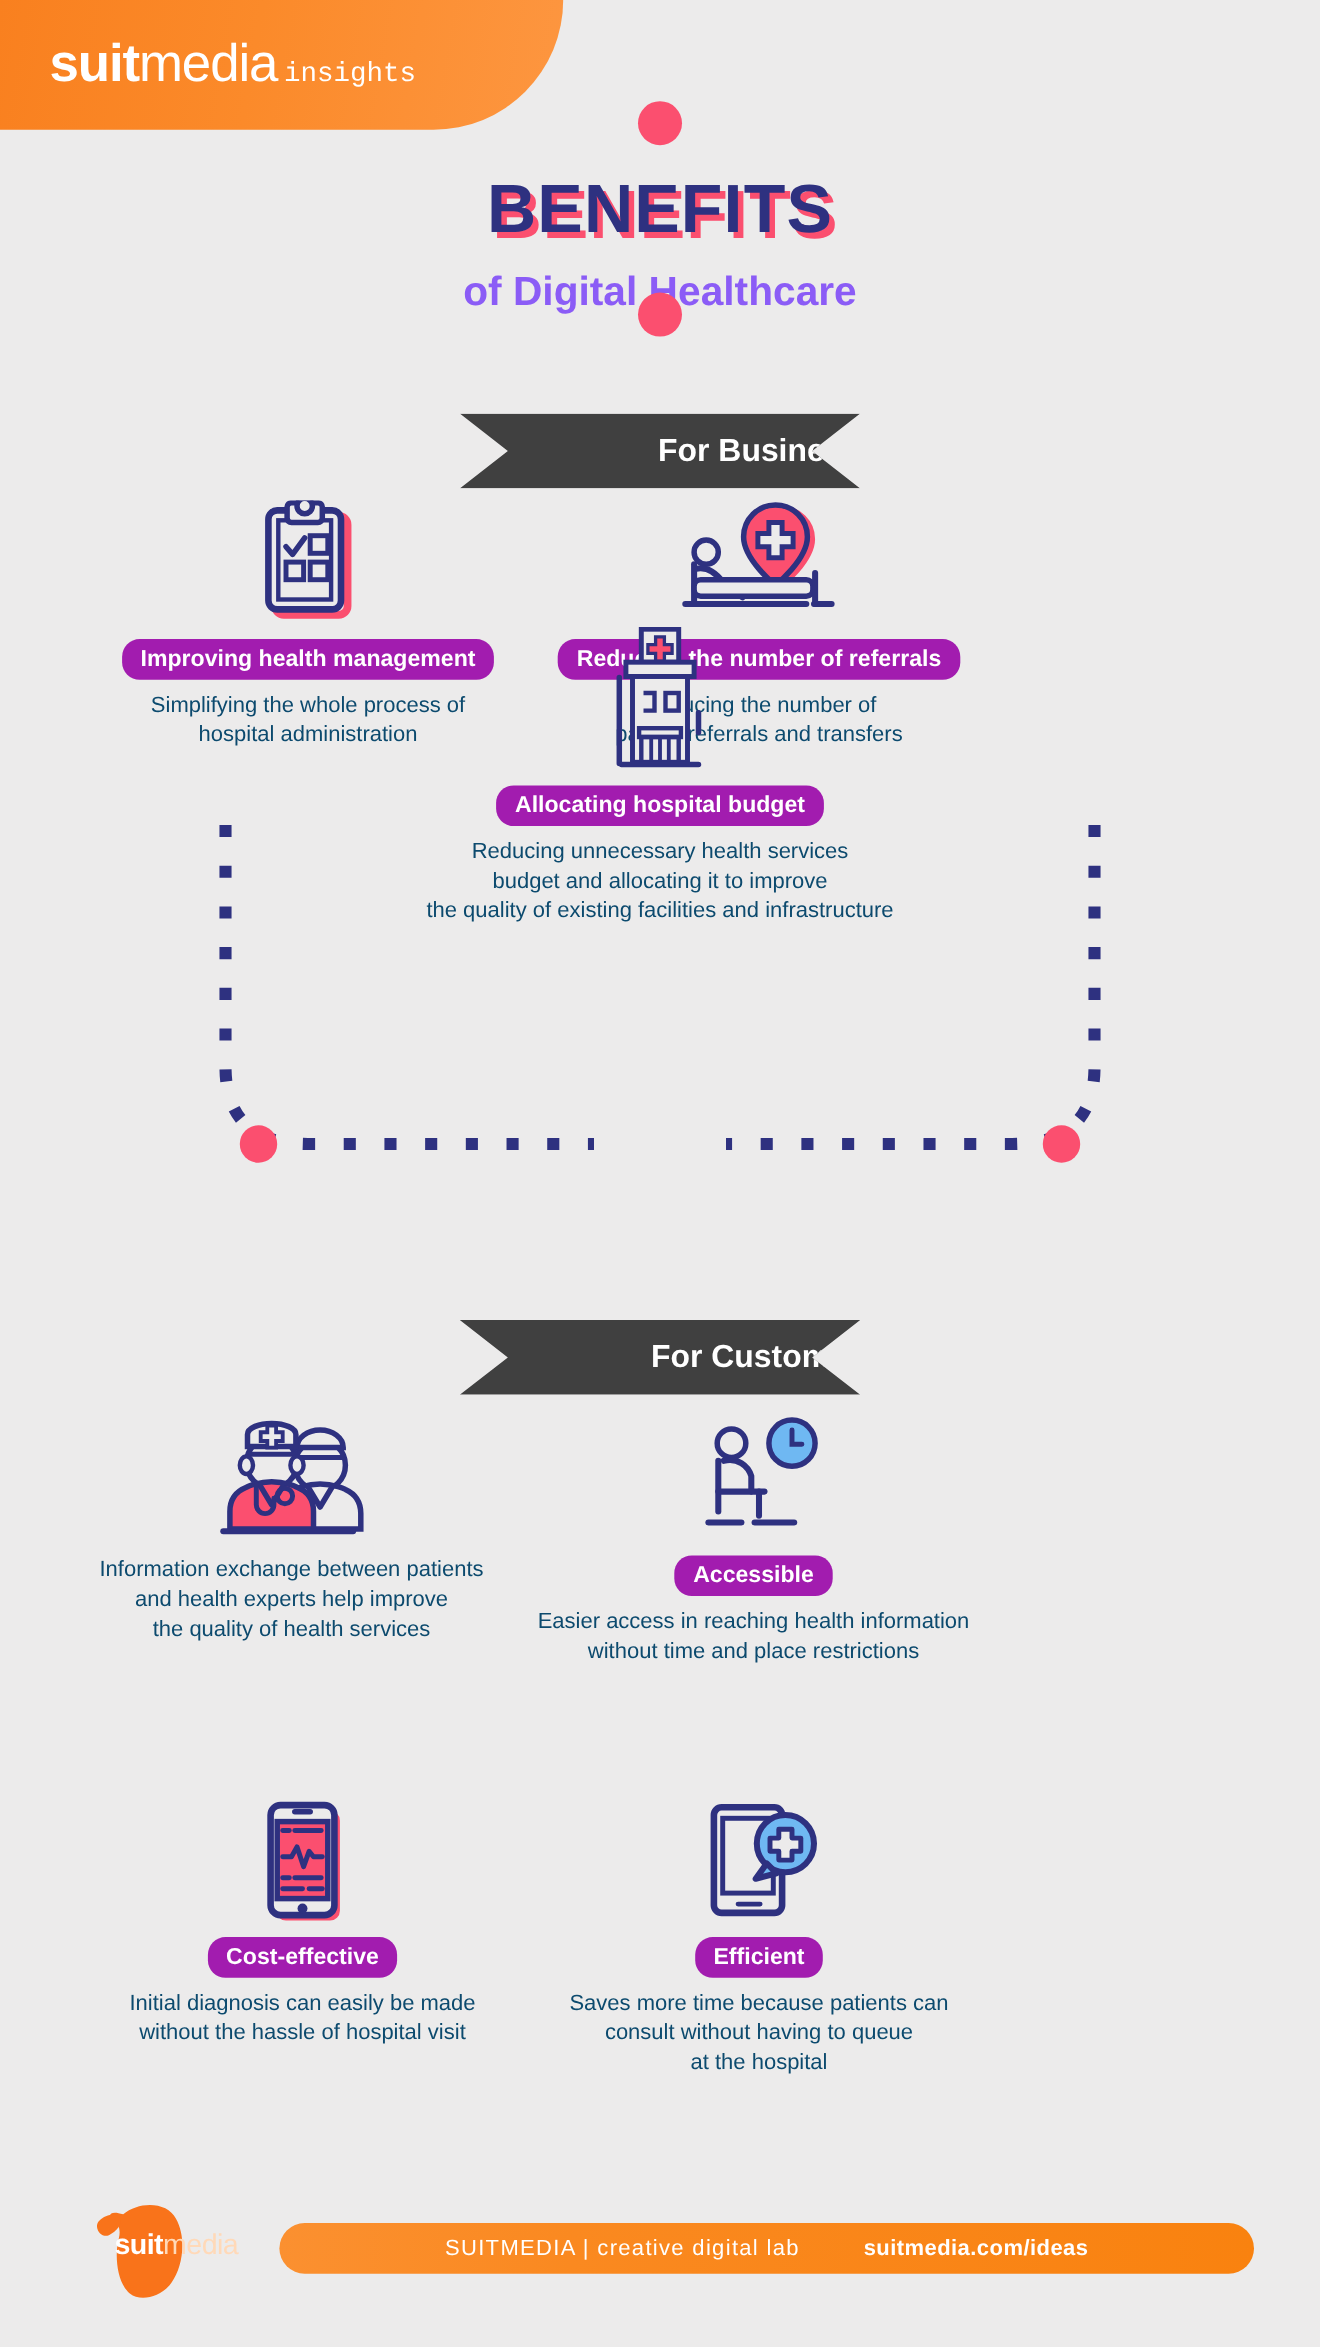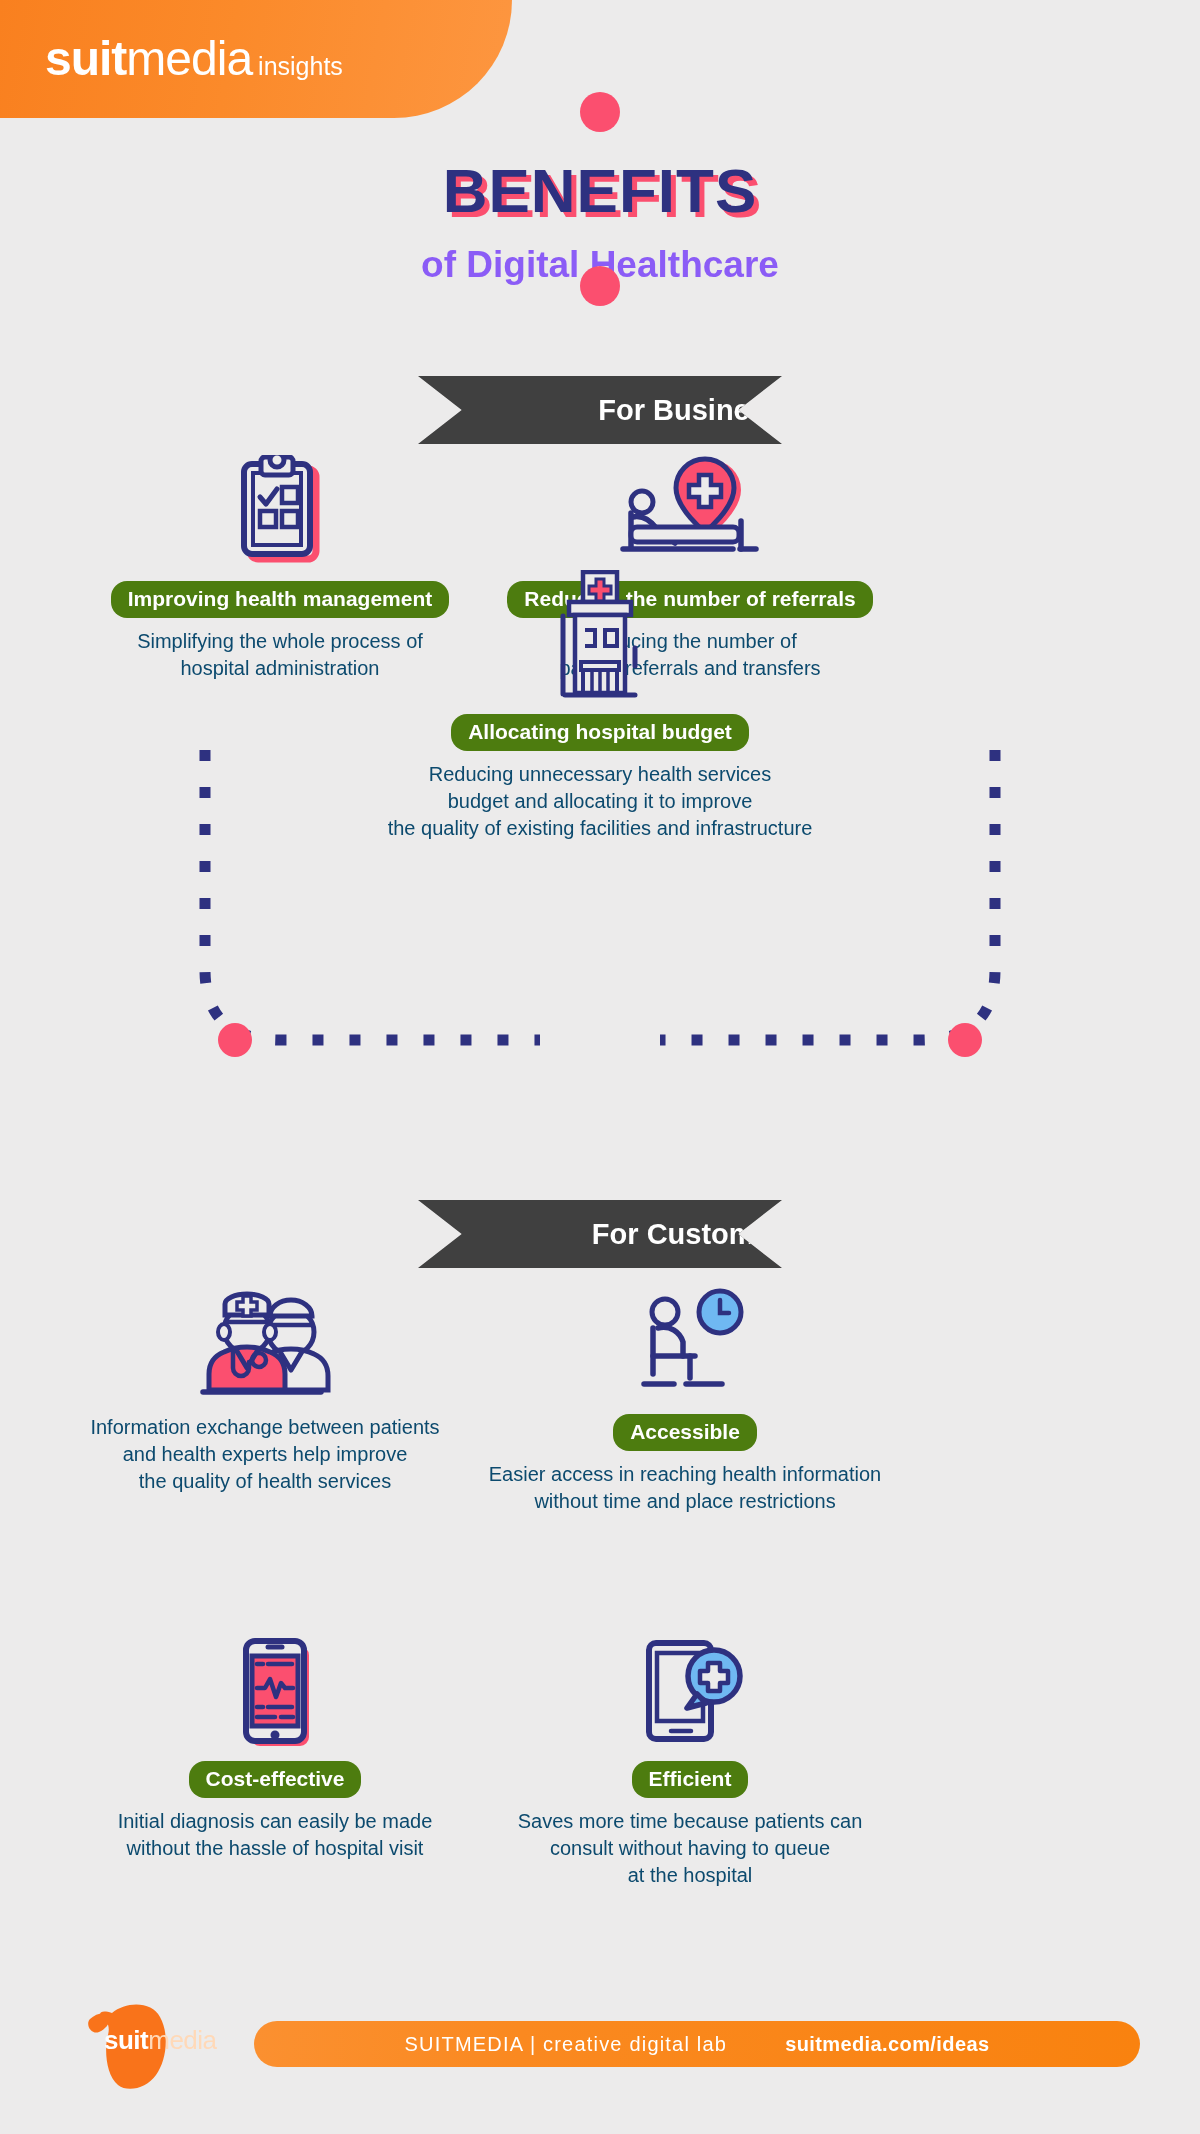--- a/index.html
+++ b/index.html
@@ -26,21 +26,21 @@
   .brand {
     margin-left: 45px;
     color: #ffffff;
     line-height: 1;
     display: flex;
     align-items: baseline;
     letter-spacing: -1px;
   }
   .brand .b-suit { font-size: 48px; font-weight: bold; }
   .brand .b-media { font-size: 48px; font-weight: 300; }
-  .brand .b-insights { font-size: 25px; font-weight: 400; margin-left: 6px; letter-spacing: 0; }
+  .brand .b-insights { font-size: 25px; font-weight: 400; margin-left: 6px; letter-spacing: 0; font-family: Liberation Mono, monospace; }
 
   
   .title-block {
     position: absolute;
     top: 150px; left: 0; right: 0;
     text-align: center;
   }
   .title-row {
     position: relative;
     height: 82px;
@@ -103,21 +103,21 @@
   }
   .icon-wrap {
     height: 112px;
     display: flex;
     align-items: flex-end;
     justify-content: center;
     margin-bottom: 14px;
   }
   .badge {
     display: inline-block;
-    background: #4d7c0f;
+    background: #a21caf;
     color: #ffffff;
     font-size: 21px;
     font-weight: bold;
     padding: 7px 17px 8px;
     border-radius: 16px;
     line-height: 1.05;
     white-space: nowrap;
   }
   .desc {
     margin-top: 10px;

